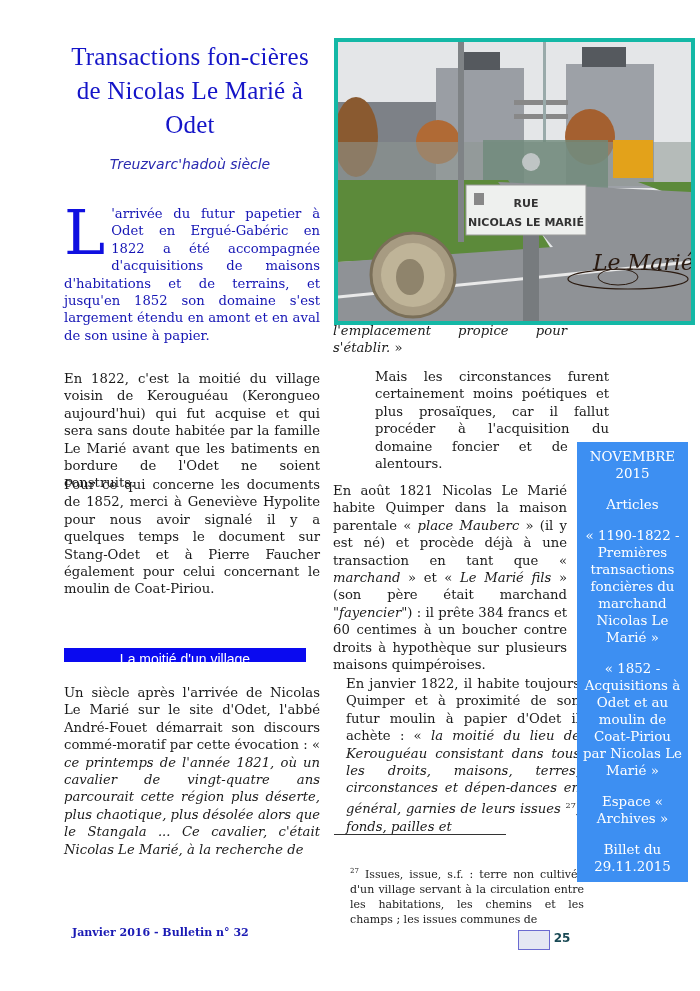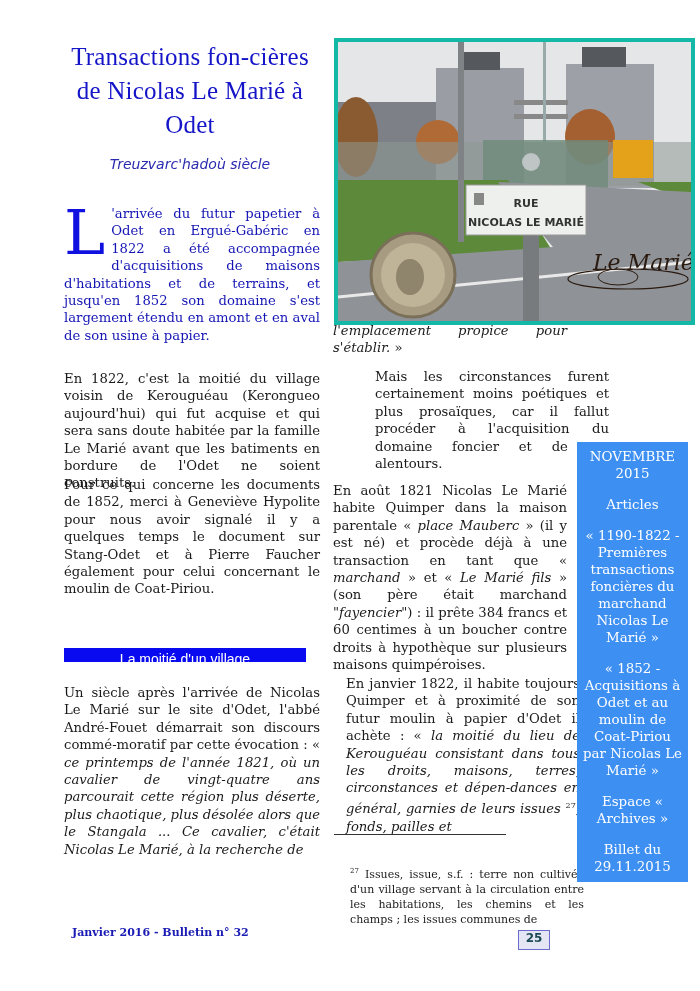--- a/index.html
+++ b/index.html
@@ -49,21 +49,21 @@
              color:#ffffff; text-align:center; font-size:13.4px; line-height:17px; }
   #sidebar .blk { margin:4px 4px 14px 4px; }
 
   
   #footer-text { left:72px; top:926px; font-family:"DejaVu Serif", serif; font-weight:bold;
                  font-size:11px; color:#1a1ab4; }
   #page-num { left:518px; top:928px; width:32px; height:22px; }
   #page-num .box { position:absolute; left:0; top:2px; width:30px; height:18px;
                    border:1px solid #6a6ad0; background:rgba(210,215,235,0.6); }
   #page-num .num { position:absolute; left:0; top:3px; width:32px; text-align:center;
-                   font-family:"DejaVu Sans", sans-serif; font-weight:bold; font-size:12px; color:#1a4a55; }
+                   font-family:"DejaVu Sans", sans-serif; font-weight:bold; font-size:12px; color:#1a4a55;padding-left:28px; }
 </style>
 </head>
 <body>
 
 <div id="title" class="abs">Transactions fon-cières de Nicolas Le Marié à Odet</div>
 <div id="subtitle" class="abs">Treuzvarc'hadoù siècle</div>
 
 <p id="intro" class="abs body col-left">
   <span class="dropcap">L</span><span>'arrivée du futur papetier à Odet en Ergué-Gabéric en 1822 a été accompagnée d'acquisitions de maisons d'habitations et de terrains, et jusqu'en 1852 son domaine s'est largement étendu en amont et en aval de son usine à papier.</span>
 </p>

